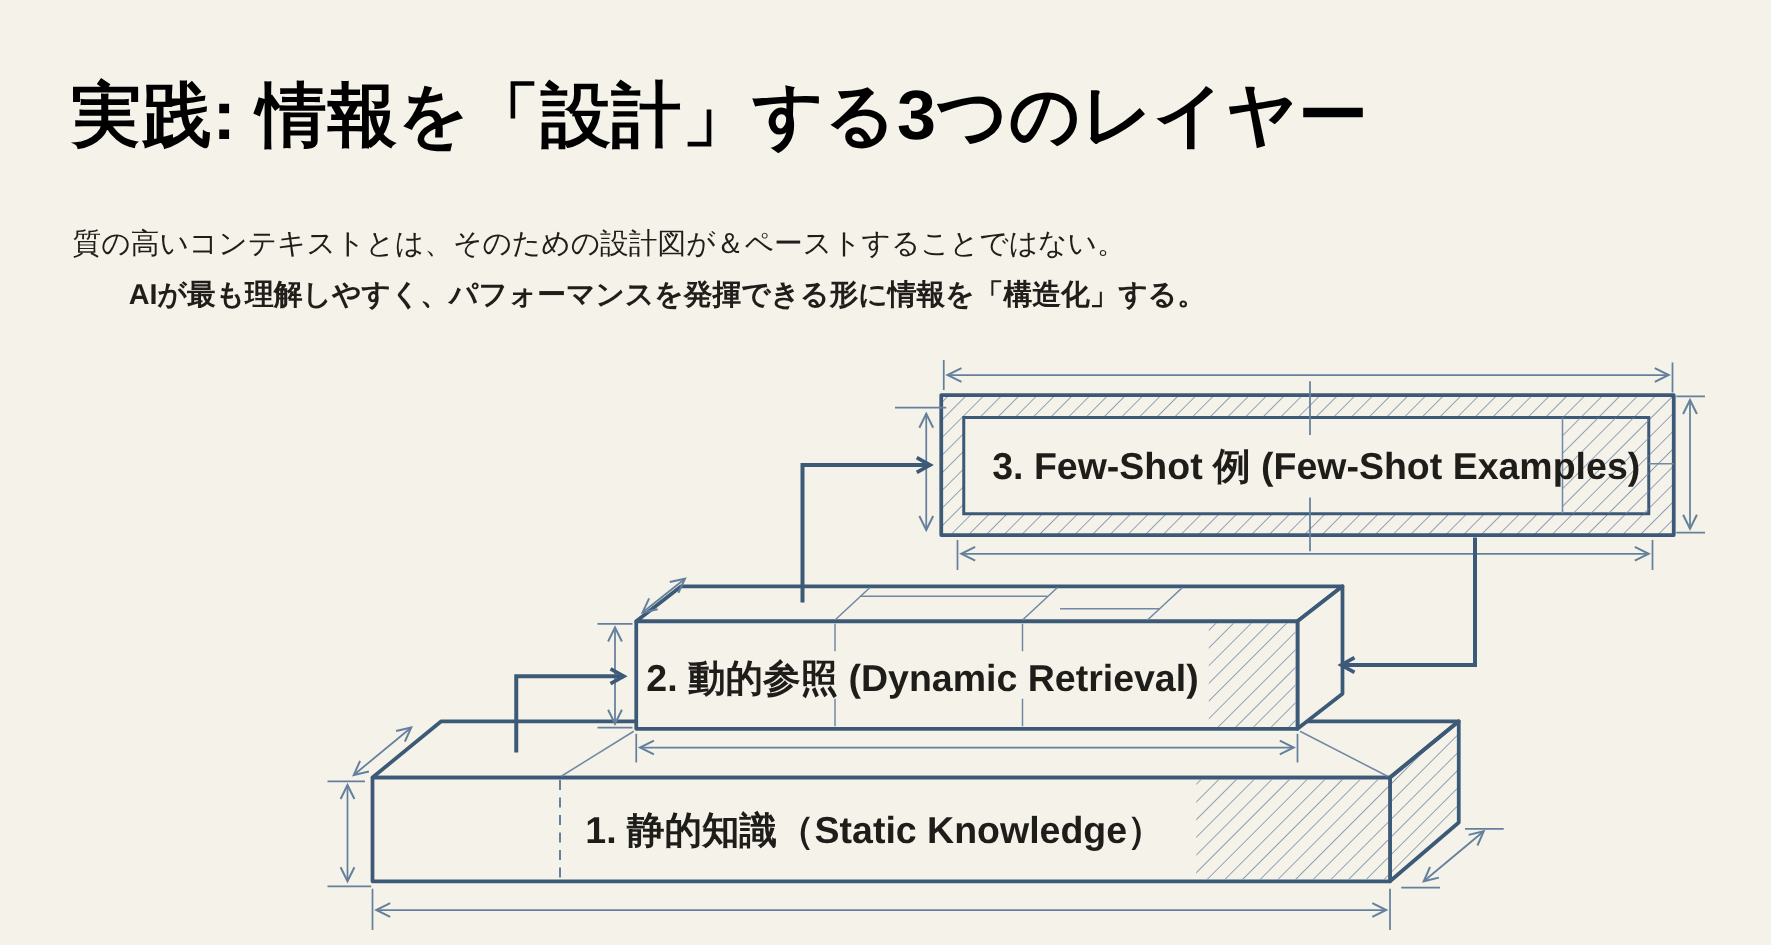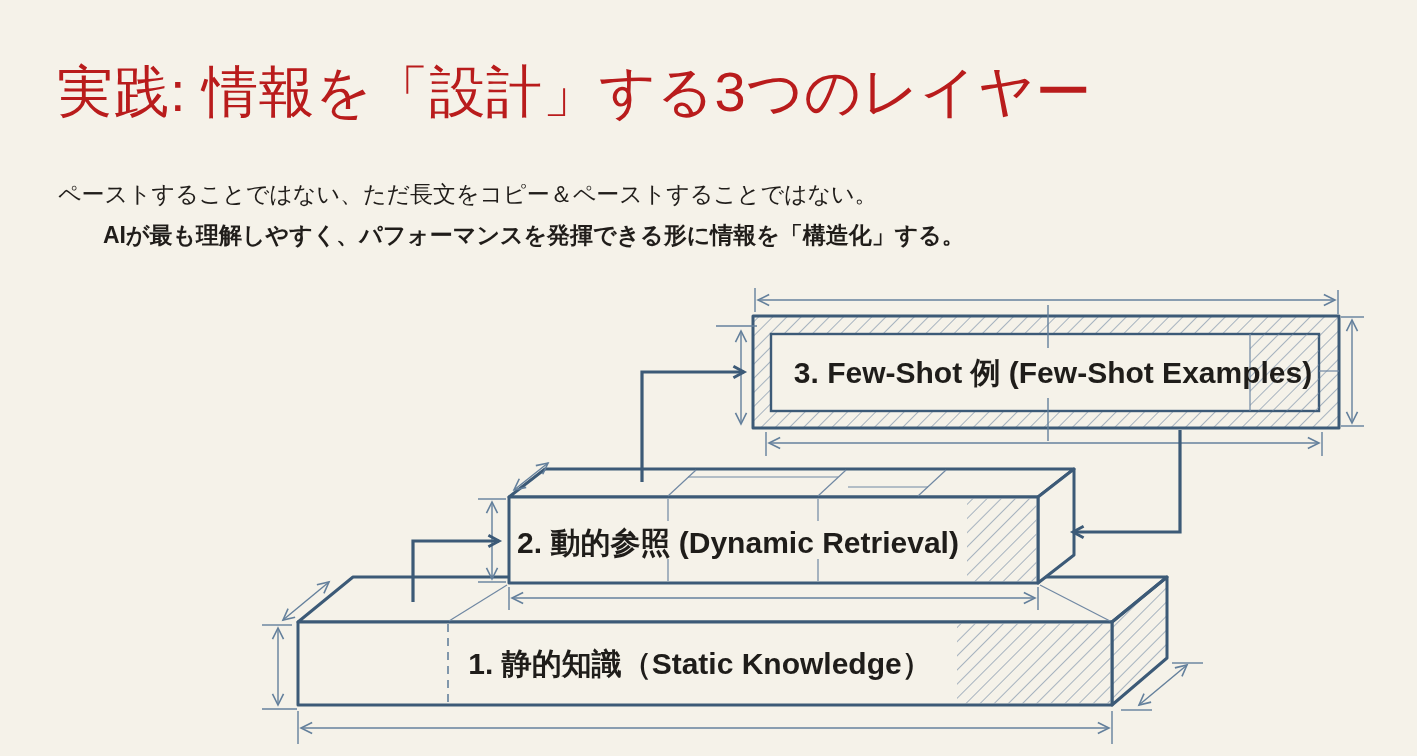--- a/index.html
+++ b/index.html
@@ -4,22 +4,22 @@
 <style>
   html,body{margin:0;padding:0;}
   body{
     width:1417px;height:756px;position:relative;overflow:hidden;
     background:#f5f2e9;
     font-family:"Liberation Sans","DejaVu Sans",sans-serif;
     color:#201d1a;
   }
   .slide-title{
     position:absolute;left:57px;top:60px;margin:0;
-    font-size:56px;font-weight:400;letter-spacing:.5px;line-height:1.15;
-    color:#b91c1c;white-space:nowrap;
+    font-size:56px;font-weight:700;letter-spacing:.5px;line-height:1.15;
+    color:#000000;white-space:nowrap;
   }
   .intro{position:absolute;left:58px;top:174px;font-size:23px;line-height:41px;}
   .intro p{margin:0;white-space:nowrap;}
   .intro p.em{font-weight:700;margin-left:45px;}
   svg.diagram{position:absolute;left:0;top:0;width:1417px;height:756px;}
   
   .ol  {stroke:#3c5a77;stroke-width:3;fill:none;stroke-linejoin:round;}
   .olf {stroke:#3c5a77;stroke-width:3;fill:#f5f2e9;stroke-linejoin:round;}
   .in2 {stroke:#3c5a77;stroke-width:2.4;fill:none;}
   .dim {stroke:#64809c;stroke-width:1.4;fill:none;}
@@ -29,21 +29,21 @@
   .conn{stroke:#3c5a77;stroke-width:3.2;fill:none;}
   .lbl {font-weight:700;font-size:30px;fill:#1f1d1a;text-anchor:middle;
         font-family:"Liberation Sans","DejaVu Sans",sans-serif;}
 </style>
 </head>
 <body>
 
 <h1 class="slide-title">実践: 情報を「設計」する3つのレイヤー</h1>
 
 <div class="intro">
-  <p>ペーストすることではない、ただ長文をコピー＆ペーストすることではない。</p>
+  <p>質の高いコンテキストとは、そのための設計図が＆ペーストすることではない。</p>
   <p class="em">AIが最も理解しやすく、パフォーマンスを発揮できる形に情報を「構造化」する。</p>
 </div>
 
 <svg class="diagram" viewBox="0 0 1417 756" aria-hidden="false">
   <defs>
     <pattern id="hatch" width="10" height="10" patternUnits="userSpaceOnUse" patternTransform="rotate(45)">
       <line x1="0" y1="0" x2="0" y2="10" stroke="#7088a3" stroke-width="1.2"></line>
     </pattern>
     <marker id="ma" viewBox="0 0 16 16" refX="13.5" refY="8" markerWidth="17" markerHeight="17" orient="auto" markerUnits="userSpaceOnUse">
       <path d="M3 2.8 L13.5 8 L3 13.2" fill="none" stroke="#64809c" stroke-width="1.5"></path>

